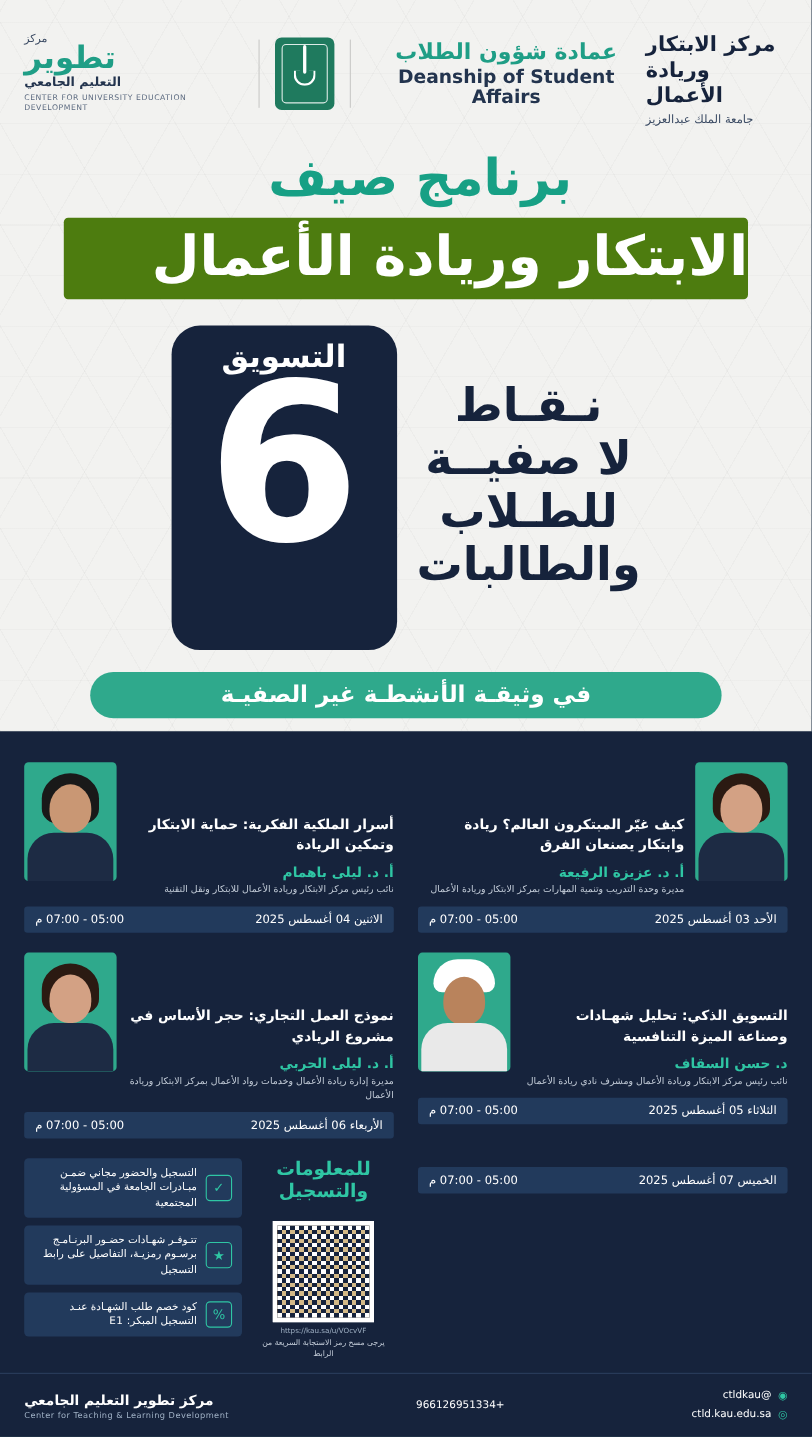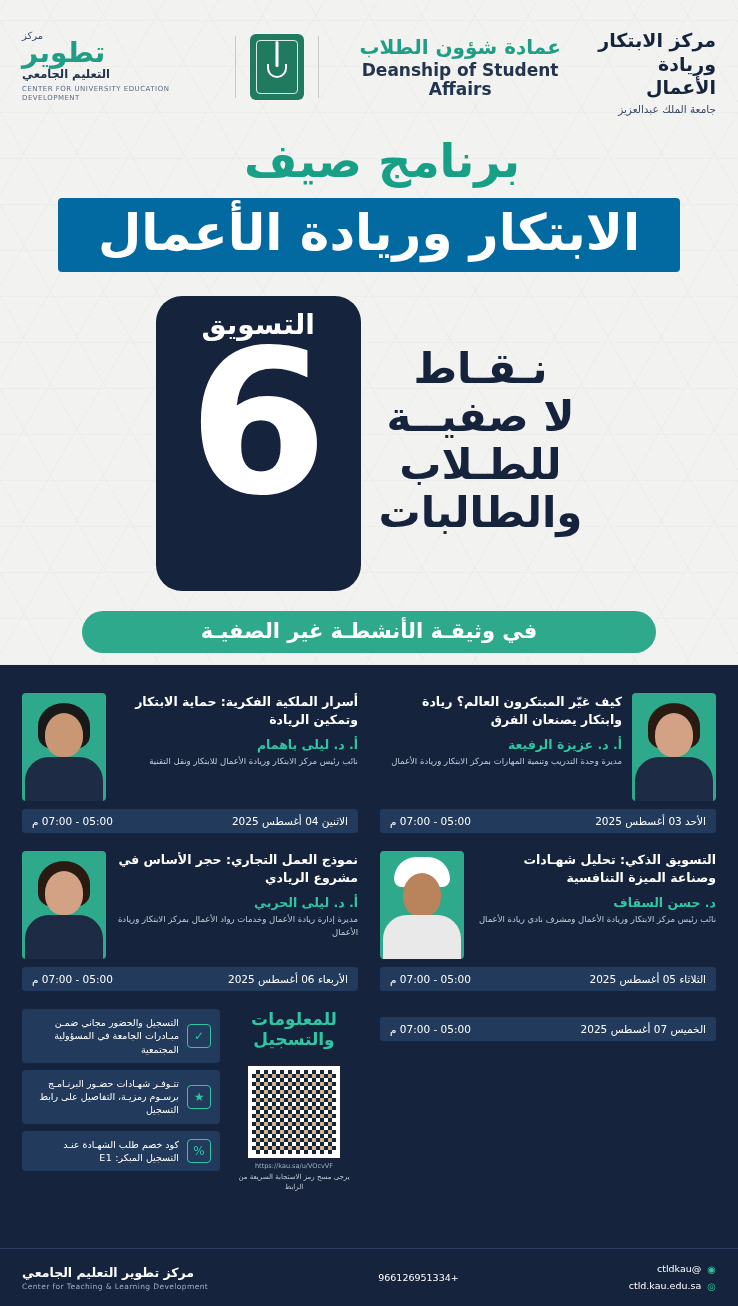--- a/index.html
+++ b/index.html
@@ -36,21 +36,21 @@
   
   .header {
     position: relative;
     display: flex;
     align-items: center;
     justify-content: space-between;
     padding: 22px 22px 0 22px;
     height: 112px;
   }
   .logo-block { display: flex; align-items: center; }
-  .logo-kau-innov { text-align: right; line-height: 1.22; margin-top: 11px; }
+  .logo-kau-innov { text-align: left; line-height: 1.22; margin-top: 11px; }
   .logo-kau-innov .l1 {
     font-size: 19px; font-weight: bold; color: #16233c; letter-spacing: -0.2px;
   }
   .logo-kau-innov .l2 {
     font-size: 19px; font-weight: bold; color: #16233c;
   }
   .logo-kau-innov .l3 {
     font-size: 10.5px; color: #3a4a63; letter-spacing: 1.6px; margin-top: 4px;
   }
 
@@ -110,24 +110,23 @@
     position: relative;
     text-align: center;
     font-size: 46px; font-weight: bold; color: #17a085;
     margin-top: 22px;
     letter-spacing: -1px;
     padding-left: 26px;
   }
   .title-band {
     position: relative;
     margin: 10px 58px 0 58px;
-    background: #0369a1;
+    background: #4d7c0f;
     border-radius: 4px;
     padding: 10px 0 14px 0;
-    text-align: center;
   }
   .title-band .t {
     font-size: 50px; font-weight: bold; color: #ffffff; line-height: 1;
     letter-spacing: -1px;
   }
 
   
   .mid-row {
     position: relative;
     display: flex;
@@ -216,21 +215,21 @@
     width: 78px; height: 44px; border-radius: 24px 24px 0 0;
     background: #1d2b44;
   }
   .photo.male .hair { background: #ffffff; top: 6px; width: 56px; height: 30px; border-radius: 28px 28px 10px 10px;}
   .photo.male .head { background: #b9835c; top: 22px; }
   .photo.male .body { background: #e9e9e9; }
   .photo.male2 .hair { background: #d9d9d9; }
   .photo.fem2 .hair { background: #2b1a12; }
   .photo.fem2 .head { background: #d3a184; }
 
-  .card-txt { flex: 1 1 auto; }
+  .card-txt { flex: 1 1 auto; margin-top: 48px; }
   .card-title {
     color: #ffffff; font-size: 12.5px; font-weight: bold; line-height: 1.45;
   }
   .card-name {
     color: #2fc6a4; font-size: 12.5px; font-weight: bold; margin-top: 8px;
   }
   .card-role {
     color: #c3ccd8; font-size: 8.5px; line-height: 1.55; margin-top: 3px;
   }
   .card-bar {

